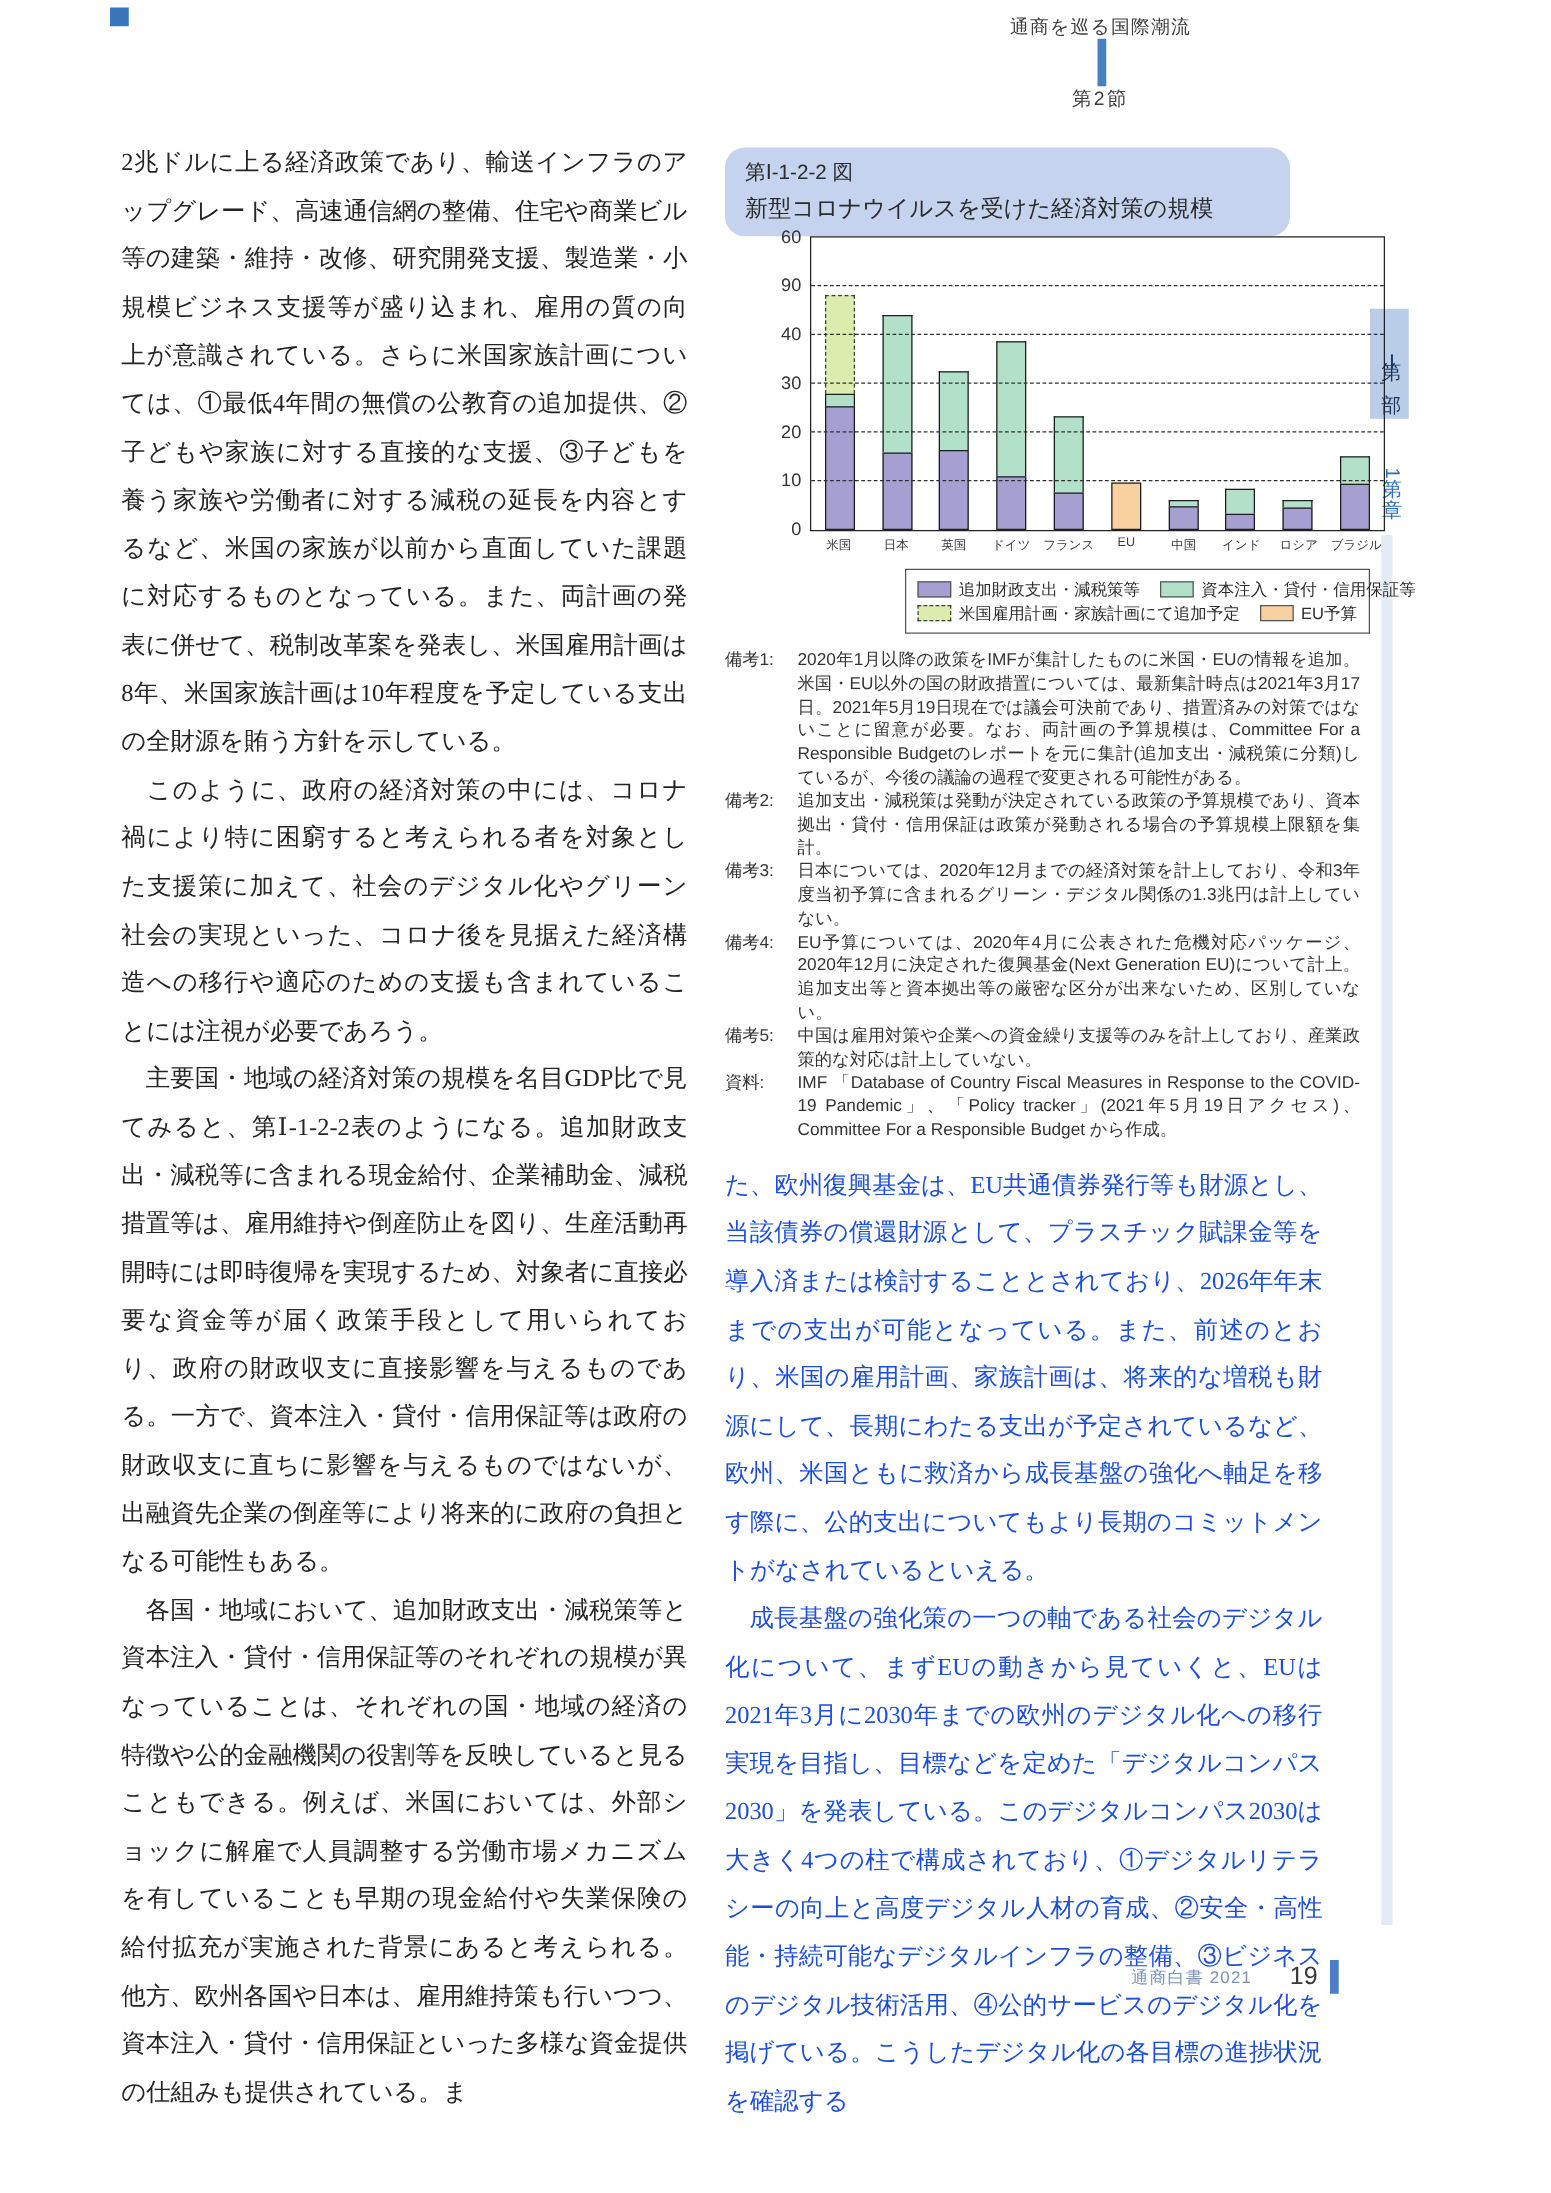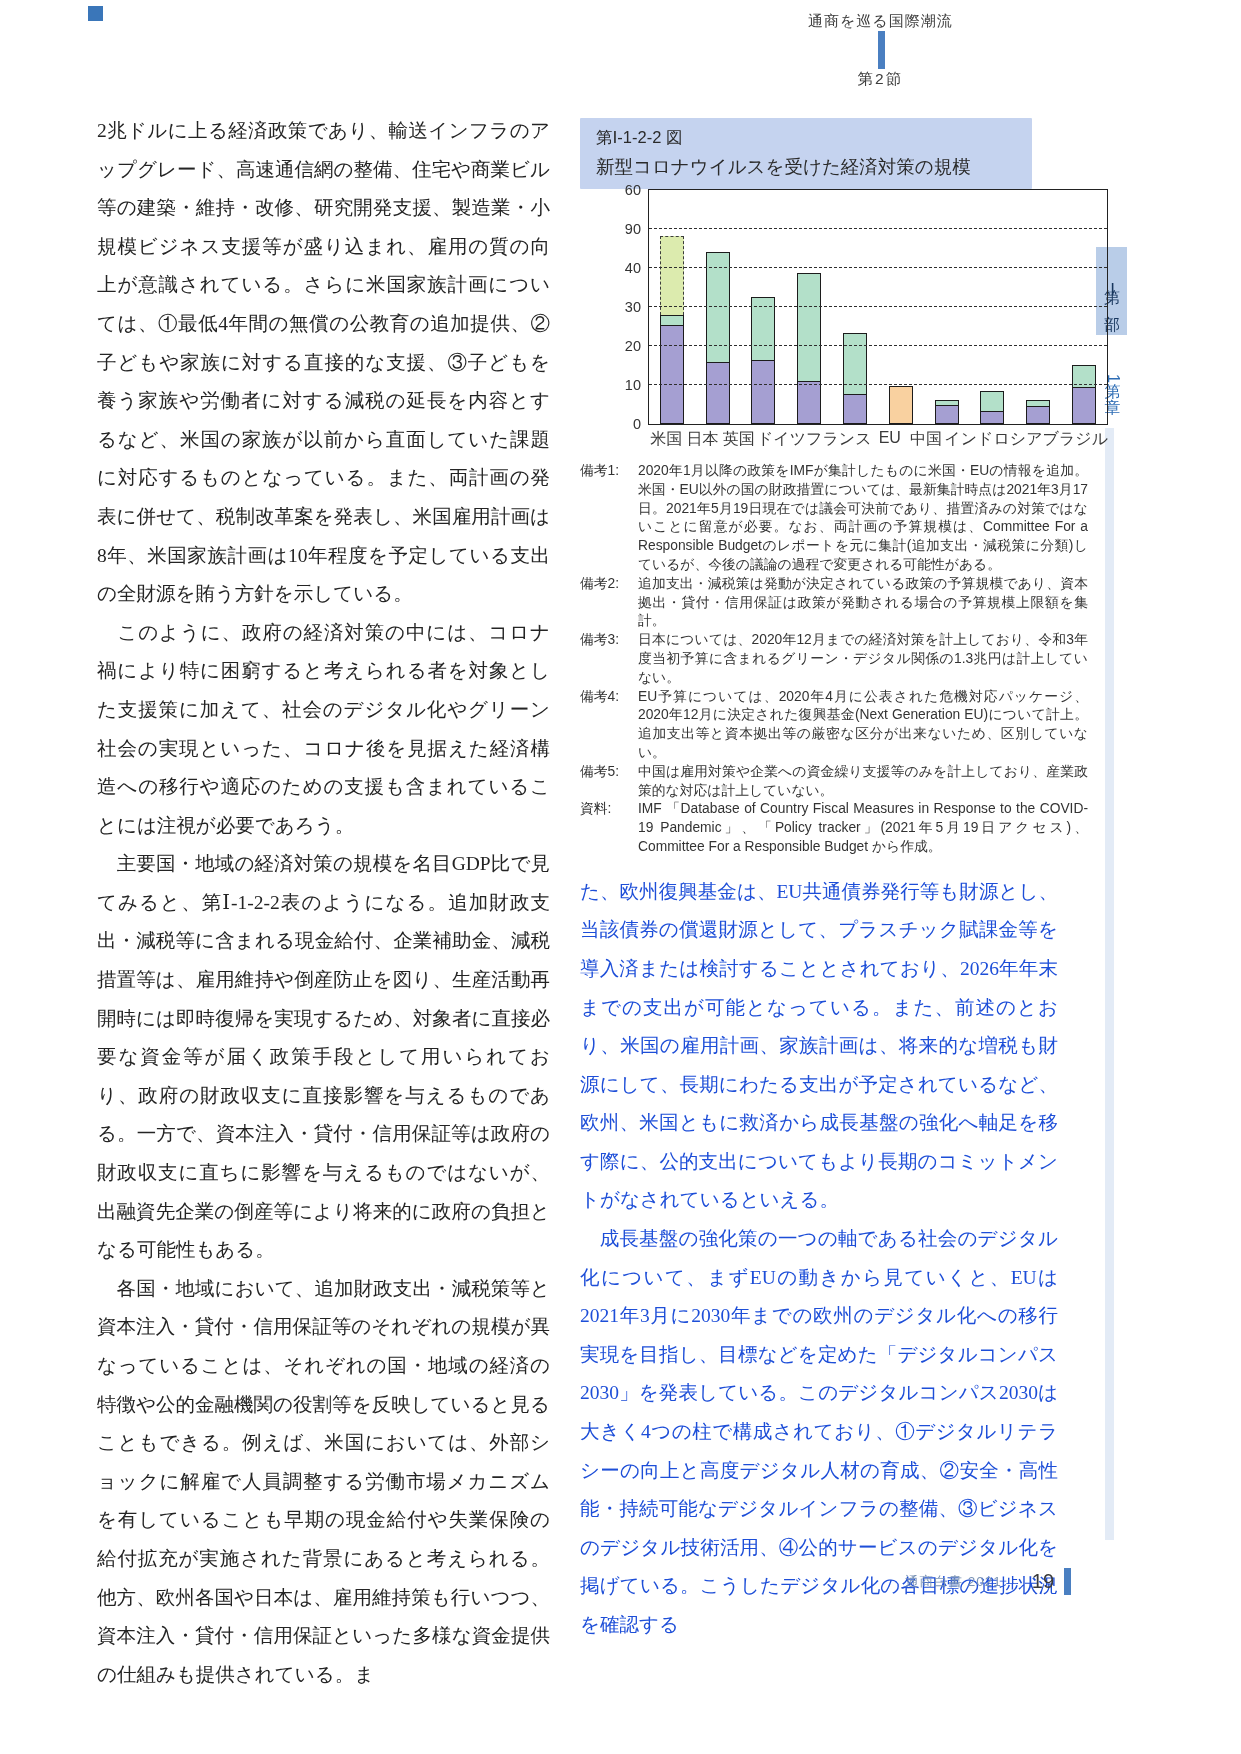--- a/index.html
+++ b/index.html
@@ -23,38 +23,38 @@
             font-size:16px;color:#2e6db5;letter-spacing:3px;}
   .edge-strip{position:absolute;left:1105px;top:428px;width:9px;height:1112px;background:#e3ebf6;}
 
   
   .left-col{position:absolute;left:97px;top:112px;width:453px;font-size:19.5px;
             line-height:38.6px;text-align:justify;color:#242424;}
   .left-col p,.right-paras p{margin:0;}
   .right-col{position:absolute;left:580px;top:118px;width:532px;}
 
   
-  .fig-box{width:420px;background:#c5d3ef;border-radius:1px;padding:9px 16px 10px 16px;color:#2a2a2a;}
+  .fig-box{width:420px;background:#c5d3ef;border-radius:16px;padding:9px 16px 10px 16px;color:#2a2a2a;}
   .fig-label{font-size:16.5px;margin-bottom:5px;}
   .fig-title{font-size:18.5px;}
   .unit-label{font-size:13.5px;color:#3d3d3d;margin:14px 0 4px 0;}
 
   
   .chart-plot-wrap{position:relative;margin-left:68px;width:460px;height:236px;
                    border:1.5px solid #222;box-sizing:border-box;}
   .y-axis-labels{position:absolute;right:100%;top:0;bottom:0;width:44px;}
   .ytick{position:absolute;right:8px;transform:translateY(50%);font-size:14.5px;color:#333;}
   .gridline{position:absolute;left:0;right:0;border-top:1.5px dashed #2e2e2e;}
   .bars{position:absolute;left:0;right:0;top:0;bottom:0;display:flex;}
   .bar-col{flex:1;display:flex;flex-direction:column-reverse;align-items:center;height:100%;}
   .bar-seg{width:24px;box-sizing:border-box;border:1.4px solid #1c1c1c;}
   .bar-col .bar-seg:not(:first-child){border-bottom:none;}
   .bar-seg.dashed{border:1.6px dashed #3c3c3c;}
   .x-axis-labels{display:flex;margin-left:68px;width:460px;margin-top:4px;}
-  .xtick{flex:1;text-align:center;font-size:16px;color:#3a3a3a;white-space:nowrap;}
+  .xtick{flex:1;text-align:center;font-size:10px;color:#3a3a3a;white-space:nowrap;}
 
   
   .legend{margin:12px 0 0 144px;width:372px;border:1px solid #555;padding:6px 9px;box-sizing:border-box;}
   .legend-row{display:flex;gap:16px;align-items:center;font-size:13.2px;color:#2e2e2e;line-height:19px;}
   .legend-item{display:flex;align-items:center;white-space:nowrap;}
   .swatch{display:inline-block;width:27px;height:13px;border:1px solid #555;margin-right:6px;box-sizing:border-box;}
 
   
   .notes{margin-top:12px;width:508px;font-size:13.8px;line-height:18.8px;color:#333;}
   .note{display:flex;}
@@ -165,20 +165,42 @@
       <div class="xtick">英国</div>
       <div class="xtick">ドイツ</div>
       <div class="xtick">フランス</div>
       <div class="xtick">EU</div>
       <div class="xtick">中国</div>
       <div class="xtick">インド</div>
       <div class="xtick">ロシア</div>
       <div class="xtick">ブラジル</div>
     </div>
 
+  <div class="legend sans">
+    <div class="legend-row">
+      <span class="legend-item">
+        <span class="swatch" style="background: rgb(165, 159, 210);"></span>
+        <span>追加財政支出・減税策等</span>
+      </span>
+      <span class="legend-item">
+        <span class="swatch" style="background: rgb(179, 224, 201);"></span>
+        <span>資本注入・貸付・信用保証等</span>
+      </span>
+    </div>
+    <div class="legend-row">
+      <span class="legend-item">
+        <span class="swatch" style="background: rgb(220, 235, 174); border: 1.4px dashed rgb(60, 60, 60);"></span>
+        <span>米国雇用計画・家族計画にて追加予定</span>
+      </span>
+      <span class="legend-item">
+        <span class="swatch" style="background: rgb(249, 209, 160);"></span>
+        <span>EU予算</span>
+      </span>
+    </div>
+  </div>
 
   <div class="notes sans">
       <div class="note">
         <span class="note-label">備考1:</span>
         <span class="note-text">2020年1月以降の政策をIMFが集計したものに米国・EUの情報を追加。米国・EU以外の国の財政措置については、最新集計時点は2021年3月17日。2021年5月19日現在では議会可決前であり、措置済みの対策ではないことに留意が必要。なお、両計画の予算規模は、Committee For a Responsible Budgetのレポートを元に集計(追加支出・減税策に分類)しているが、今後の議論の過程で変更される可能性がある。</span>
       </div>
       <div class="note">
         <span class="note-label">備考2:</span>
         <span class="note-text">追加支出・減税策は発動が決定されている政策の予算規模であり、資本拠出・貸付・信用保証は政策が発動される場合の予算規模上限額を集計。</span>
       </div>

